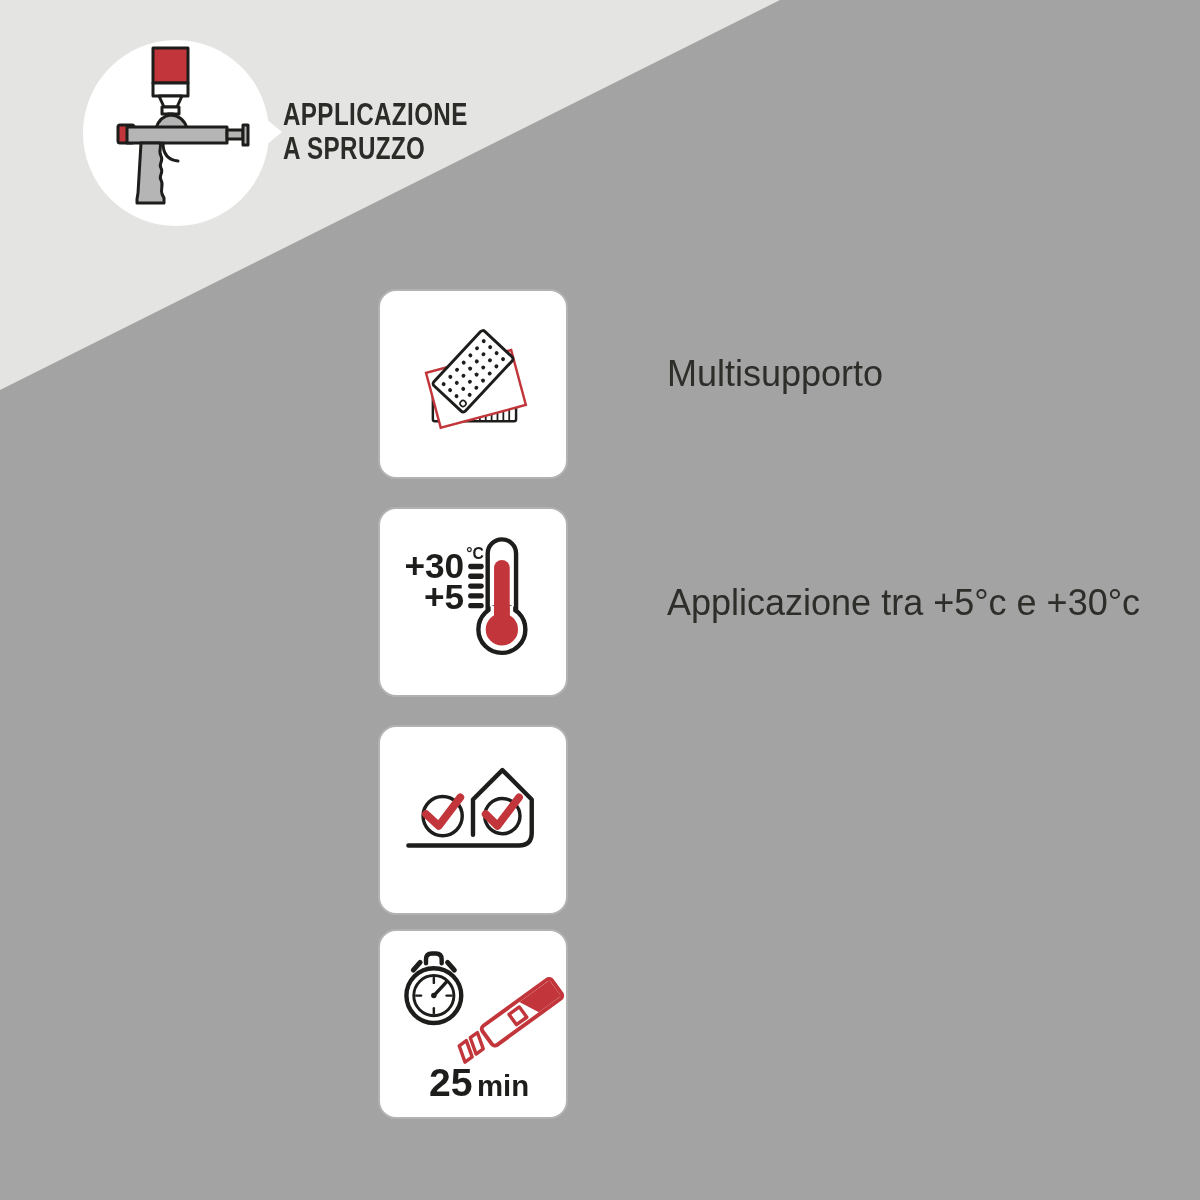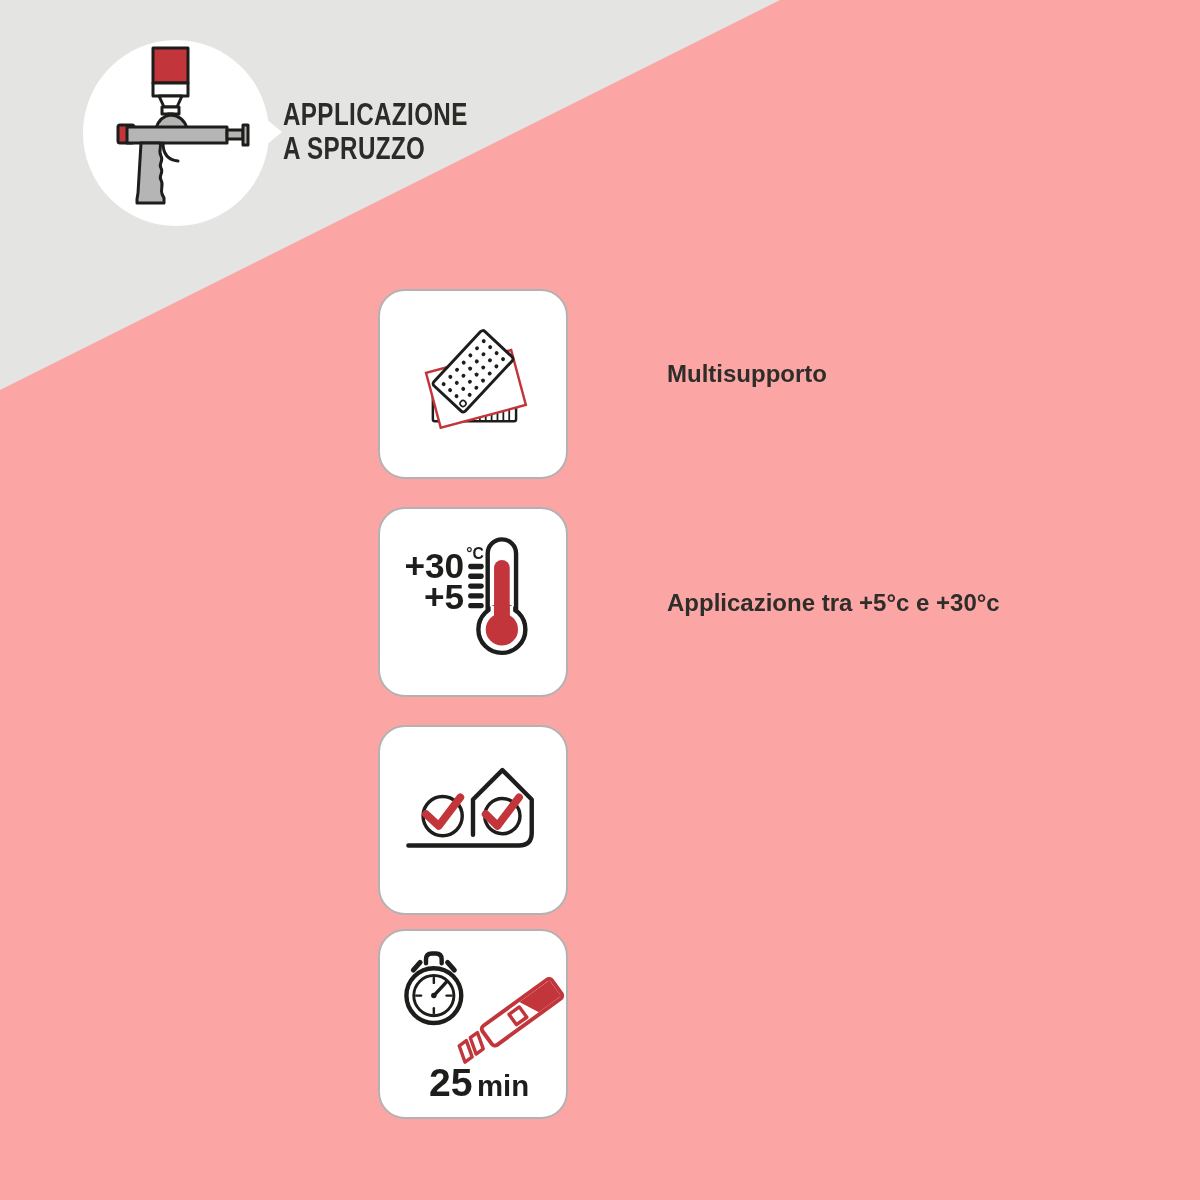--- a/index.html
+++ b/index.html
@@ -1,33 +1,33 @@
 <!DOCTYPE html>
 <html><head>
 <meta charset="utf-8">
 <style>
   html,body{margin:0;padding:0;background:#fff;}
-  #stage{position:relative;width:1200px;height:1200px;background:#fca5a5;overflow:hidden;
+  #stage{position:relative;width:1200px;height:1200px;background:#a3a3a3;overflow:hidden;
          font-family:"Liberation Sans",sans-serif;}
   .bg-triangle{position:absolute;left:0;top:0;width:1200px;height:1200px;
                clip-path:polygon(0 0,780px 0,0 390px);background:#e4e4e2;}
   .bubble-circle{position:absolute;left:83px;top:40px;width:186px;height:186px;
                  border-radius:50%;background:#ffffff;}
   .bubble-tail{position:absolute;left:248px;top:104px;width:34px;height:56px;
                background:#ffffff;clip-path:polygon(0 0,100% 50%,0 100%);}
   .gun-svg{position:absolute;left:76px;top:33px;width:200px;height:200px;}
   .title{position:absolute;left:283px;top:98px;color:#2b2b28;
          font-weight:700;font-size:31px;line-height:34px;letter-spacing:.5px;
          transform:scaleX(.78);transform-origin:0 0;white-space:nowrap;}
   .box{position:absolute;left:378px;width:190px;height:190px;box-sizing:border-box;
-       background:#fff;border:2.5px solid #b2b2b2;border-radius:27px;}
+       background:#fff;border:2.5px solid #b2b2b2;border-radius:18px;}
   .box svg{position:absolute;left:0;top:0;width:100%;height:100%;}
   .box1{top:289px}.box2{top:507px}.box3{top:725px}.box4{top:929px}
-  .label{position:absolute;left:667px;color:#2d2d2a;font-weight:700;
-         font-size:24px;line-height:34px;white-space:nowrap;}
+  .label{position:absolute;left:667px;color:#2d2d2a;font-weight:400;
+         font-size:36px;line-height:34px;white-space:nowrap;}
   .lab1{top:357px}.lab2{top:586px}.lab3{top:790px}.lab4{top:1006px}
   .ico-txt{font-family:"Liberation Sans",sans-serif;font-weight:700;fill:#1d1d1b;}
 </style>
 </head>
 <body>
 
 <div id="stage">
 
   <div class="bg-triangle"></div>
 

